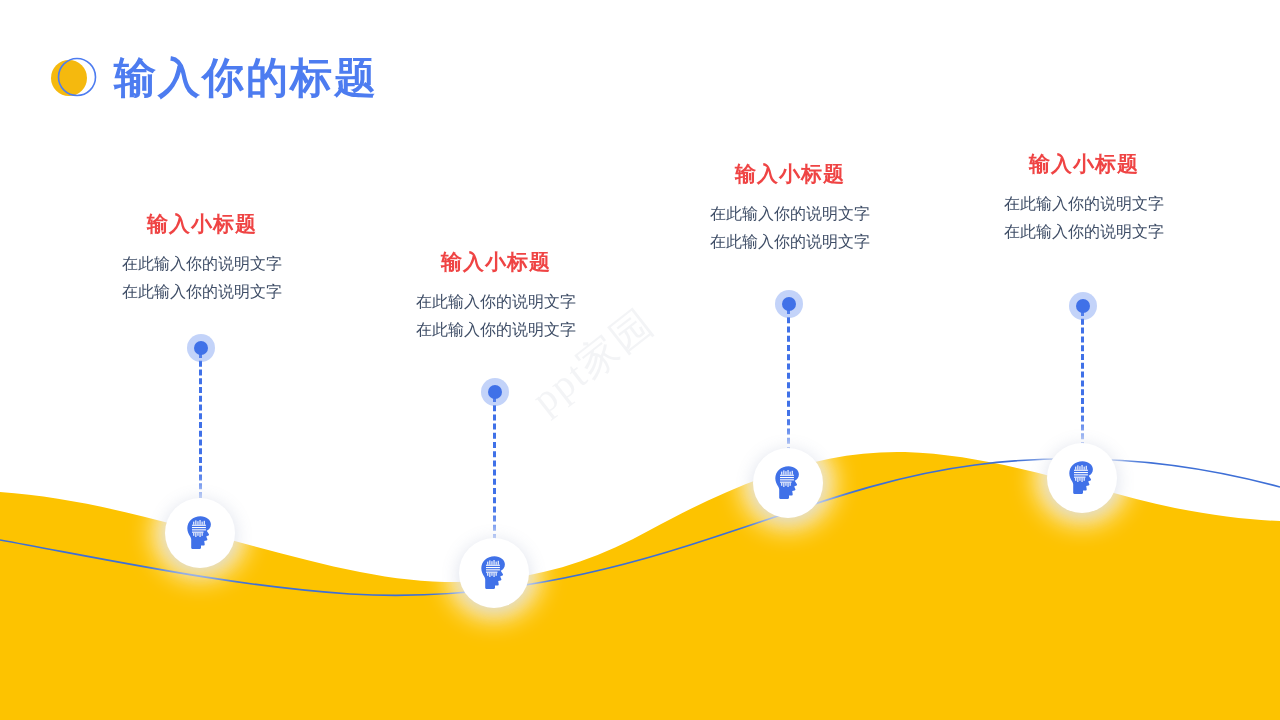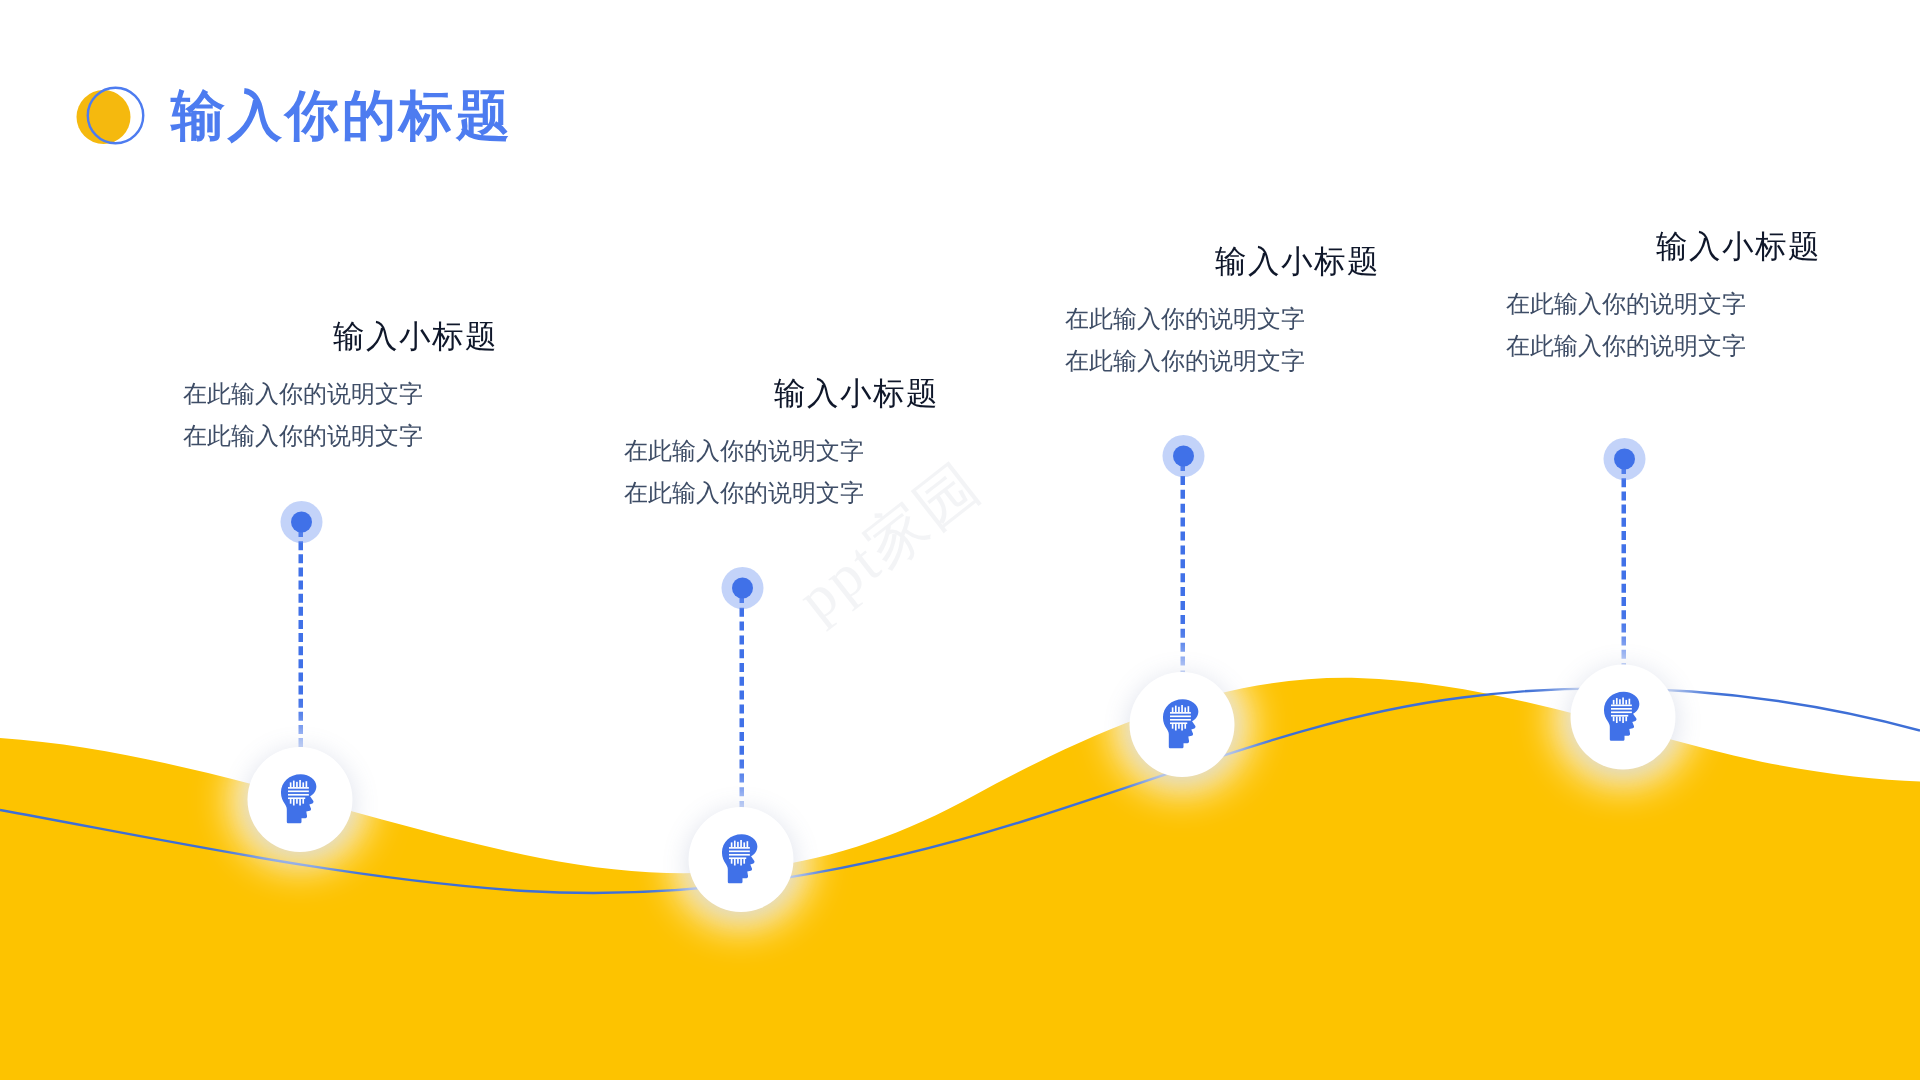--- a/index.html
+++ b/index.html
@@ -54,43 +54,42 @@
   }
   #title-mark {
     position: relative;
     width: 62px;
     height: 46px;
     flex: 0 0 auto;
   }
   #title-text {
     font-family: "DejaVu Sans", "Liberation Sans", sans-serif;
     font-weight: bold;
-    font-size: 36px;
+    font-size: 42px;
     color: #4d7cf0;
     letter-spacing: 2px;
     line-height: 1;
     margin-left: 8px;
     white-space: nowrap;
   }
 
   
   .column {
     position: absolute;
     z-index: 6;
     text-align: center;
   }
   .col-heading {
     font-family: "DejaVu Sans", "Liberation Sans", sans-serif;
-    font-weight: normal;
+    font-weight: bold;
     font-size: 21px;
-    color: #0f172a;
+    color: #ef4444;
     letter-spacing: 1px;
     line-height: 1.2;
     white-space: nowrap;
-    text-align: right;
   }
   .col-body {
     margin-top: 13px;
     font-family: "Liberation Sans", "DejaVu Sans", sans-serif;
     font-size: 16px;
     color: #3e4d66;
     line-height: 1.75;
     white-space: nowrap;
   }
   .col-body div { }

